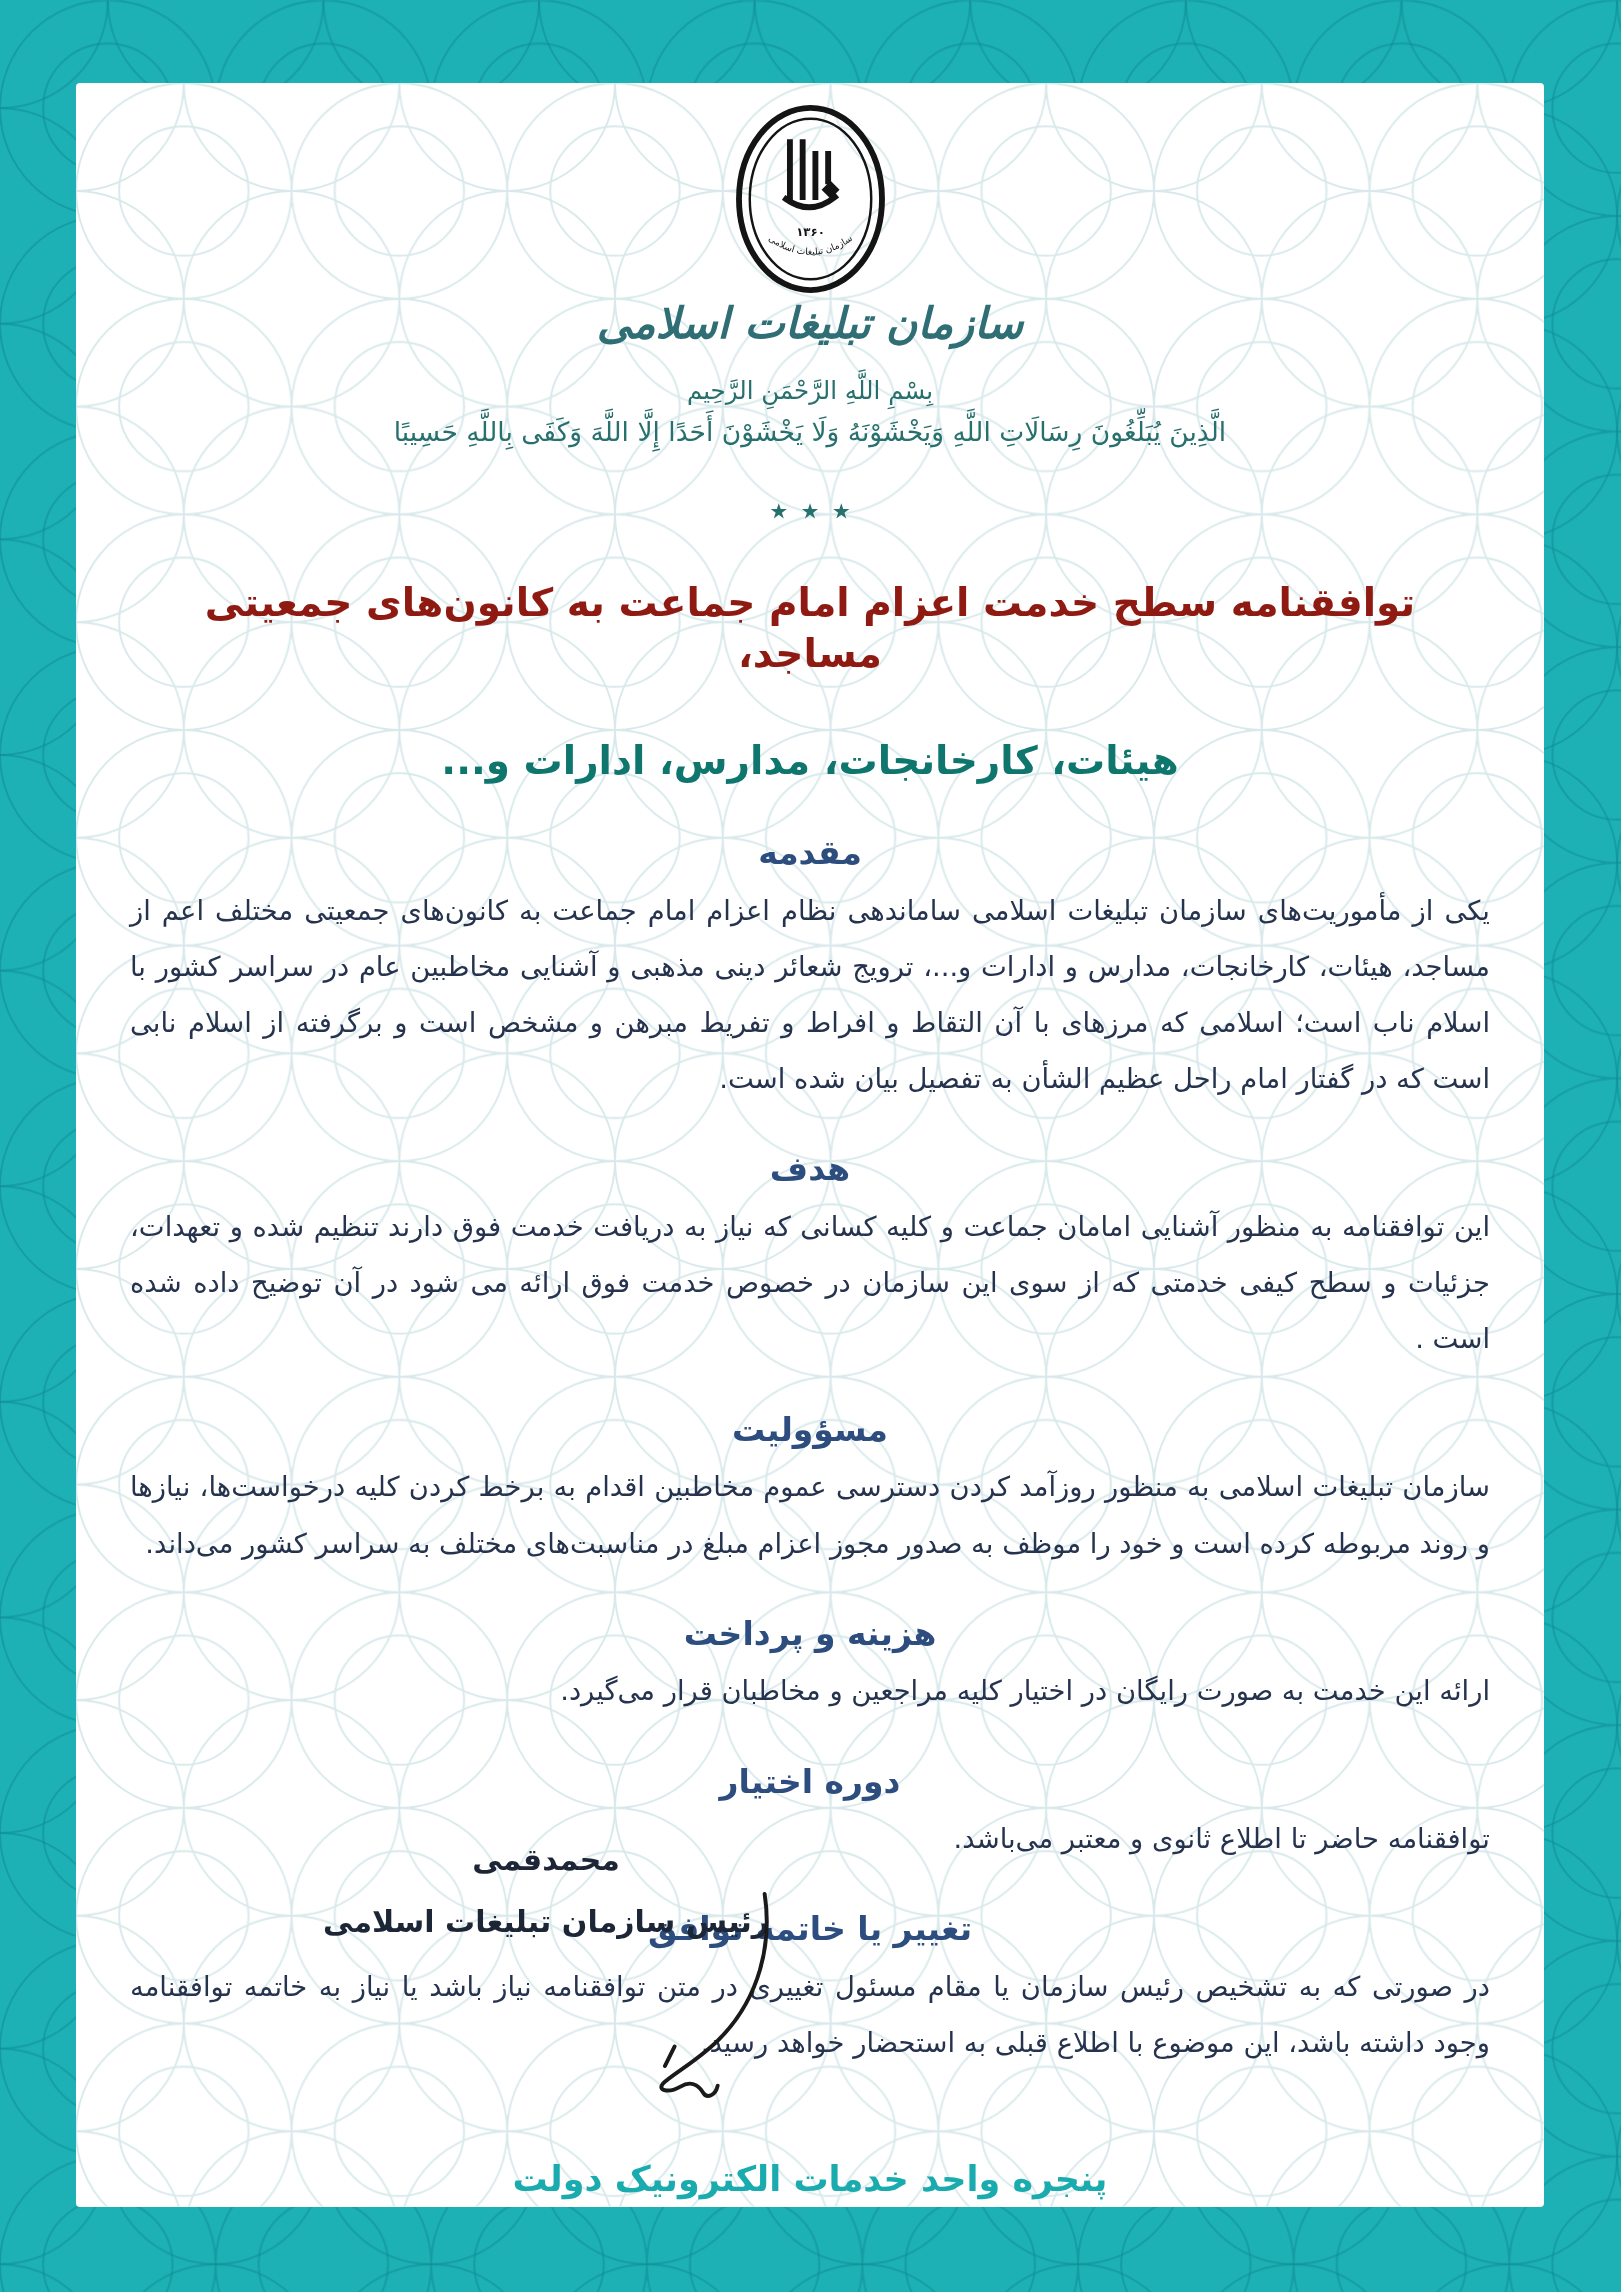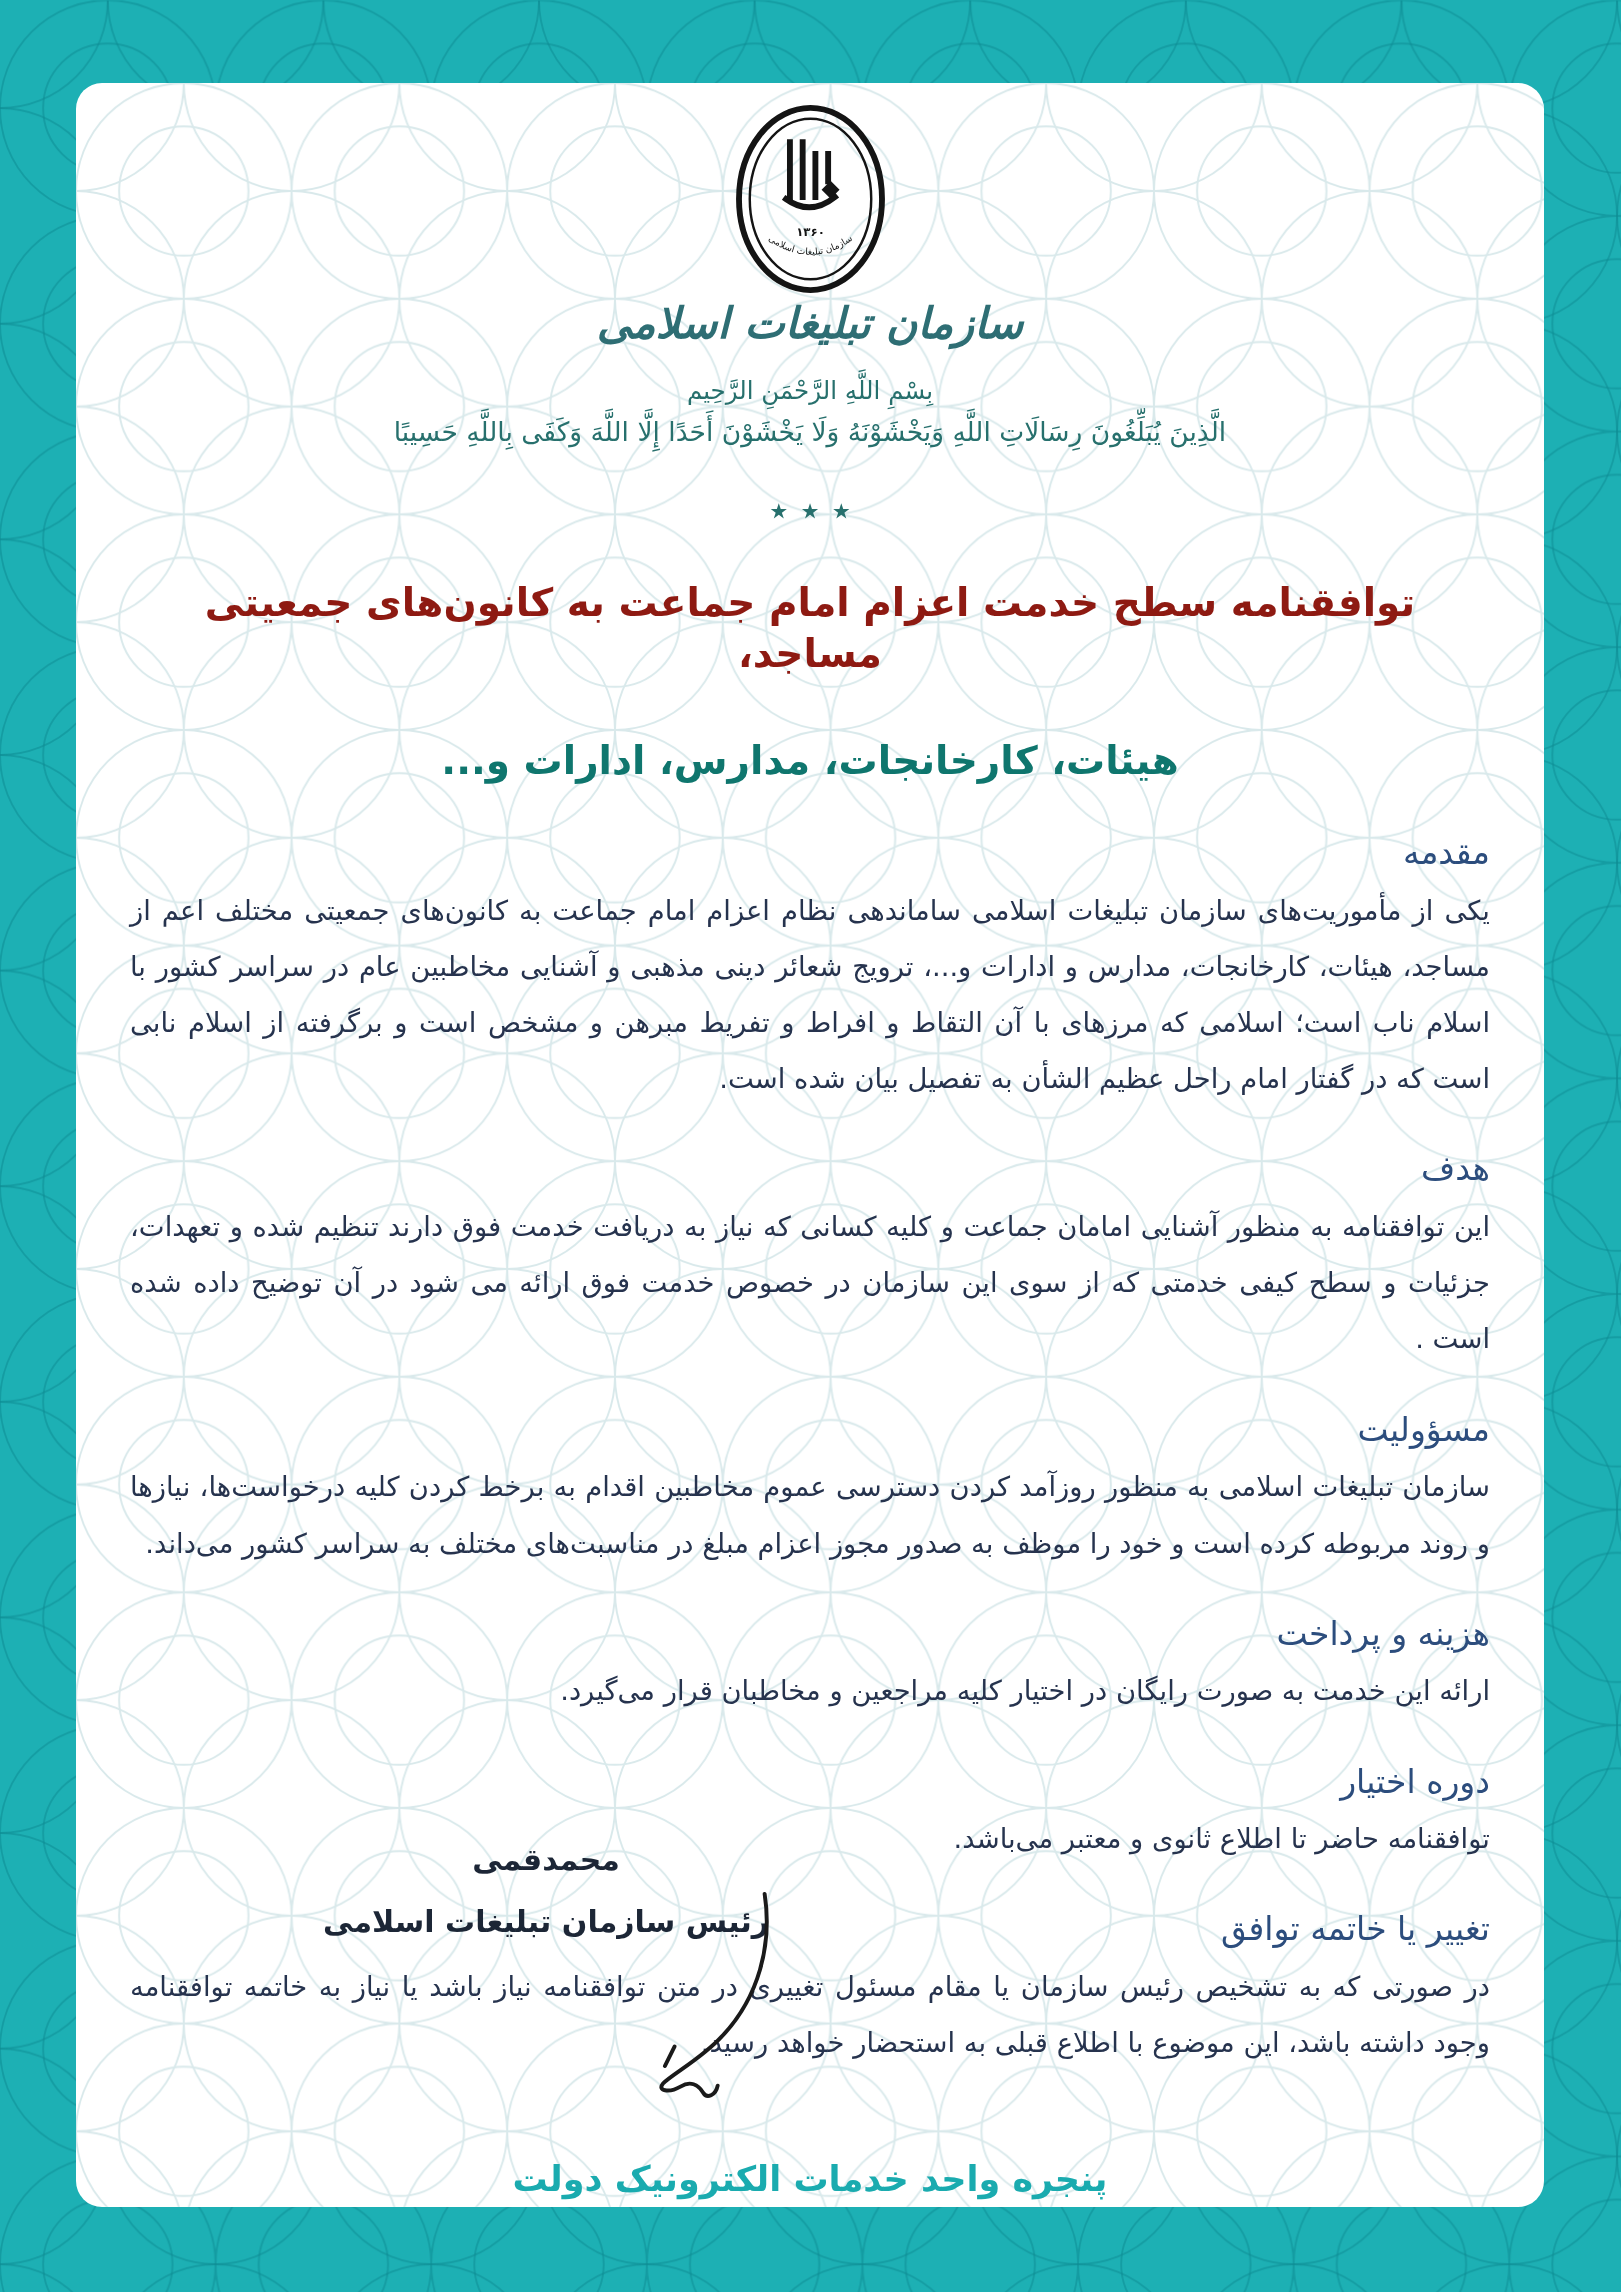--- a/index.html
+++ b/index.html
@@ -4,41 +4,41 @@
 <style>
   html,body{margin:0;padding:0;background:#888;}
   .page{
     position:relative;width:1621px;height:2293px;
     background:#1db0b4;overflow:hidden;
     font-family:"DejaVu Sans",sans-serif;
   }
   .page svg.bg{position:absolute;inset:0;display:block;}
   .card{
     position:absolute;left:76px;top:83px;width:1468px;height:2124px;
-    background:#ffffff;border-radius:26px;overflow:hidden;
+    background:#ffffff;border-radius:4px;overflow:hidden;
   }
   .card svg.cardbg{position:absolute;left:0;top:0;}
   .content{
     position:relative;z-index:2;direction:rtl;text-align:center;
     padding-top:19.6px;color:#26334e;
   }
   .logo-wrap{line-height:0;}
   .calligraphy{
     margin-top:3.9px;font-size:43px;font-weight:bold;font-style:italic;
     color:#2e6e74;letter-spacing:-1px;line-height:1.2;
   }
   .bismillah{margin-top:23.5px;font-size:24.5px;font-weight:normal;color:#27706d;line-height:1.4;}
   .verse{margin-top:3.9px;font-size:26.5px;font-weight:normal;color:#27706d;line-height:1.5;}
   .ornament{margin-top:39px;font-size:35px;font-weight:bold;color:#27706d;letter-spacing:25.5px;line-height:1.1;}
   .title1{margin-top:49px;font-size:39px;font-weight:bold;color:#8e1a12;line-height:1.3;padding:0 59px;}
   .title2{margin-top:57px;font-size:39px;font-weight:bold;color:#0f766e;line-height:1.3;}
   .sections{margin-top:45px;padding:0 54px;text-align:right;}
   .section{margin-top:41px;}
   .section:first-child{margin-top:0;}
-  .sec-heading{font-size:33px;font-weight:normal;color:#2c4d7d;line-height:1.3;}
+  .sec-heading{font-size:33px;font-weight:bold;color:#2c4d7d;line-height:1.3;text-align:center;}
   .sec-body{
     margin-top:7.8px;font-size:27.4px;color:#26334e;line-height:2.05;
     text-align:justify;text-align-last:right;
   }
   .signature{
     position:absolute;z-index:3;left:176px;top:1759px;width:588px;
     text-align:center;direction:rtl;color:#1c2636;
   }
   .sig-name{font-size:30px;font-weight:bold;text-align:center;}
   .sig-title{margin-top:27.4px;font-size:30px;font-weight:bold;}

